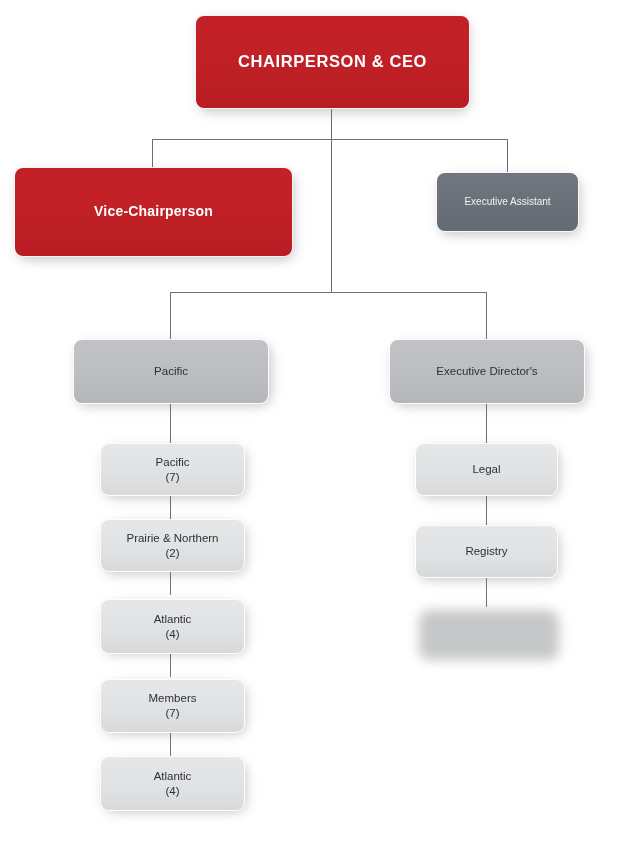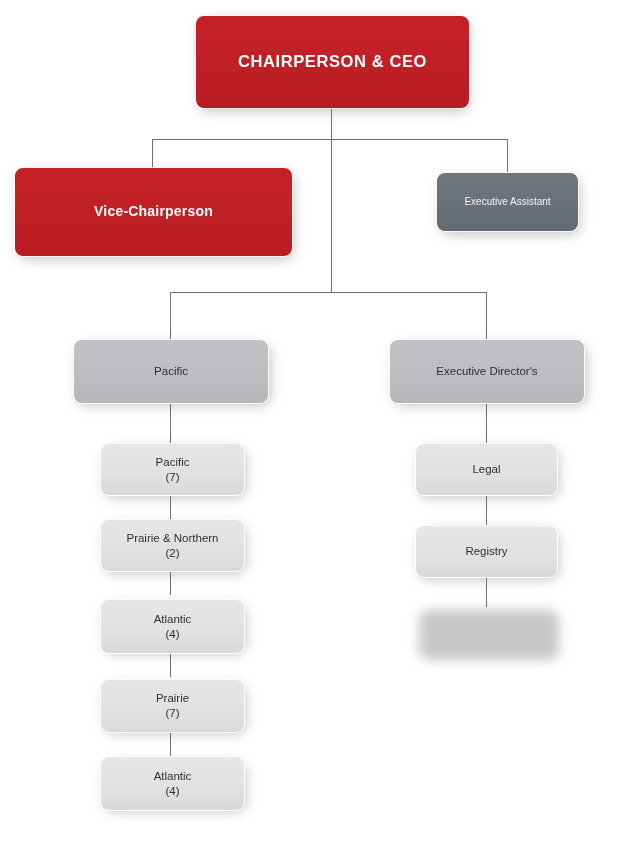--- a/index.html
+++ b/index.html
@@ -181,21 +181,21 @@
 
   <div class="node lvl-light" style="left:100px; top:599px; width:145px; height:55px;">
     <span class="lines">
       <span class="l1">Atlantic</span>
       <span class="l2">(4)</span>
     </span>
   </div>
 
   <div class="node lvl-light" style="left:100px; top:679px; width:145px; height:54px;">
     <span class="lines">
-      <span class="l1">Prairie</span>
+      <span class="l1">Members</span>
       <span class="l2">(7)</span>
     </span>
   </div>
 
   <div class="node lvl-light" style="left:100px; top:756px; width:145px; height:55px;">
     <span class="lines">
       <span class="l1">Atlantic</span>
       <span class="l2">(4)</span>
     </span>
   </div>

